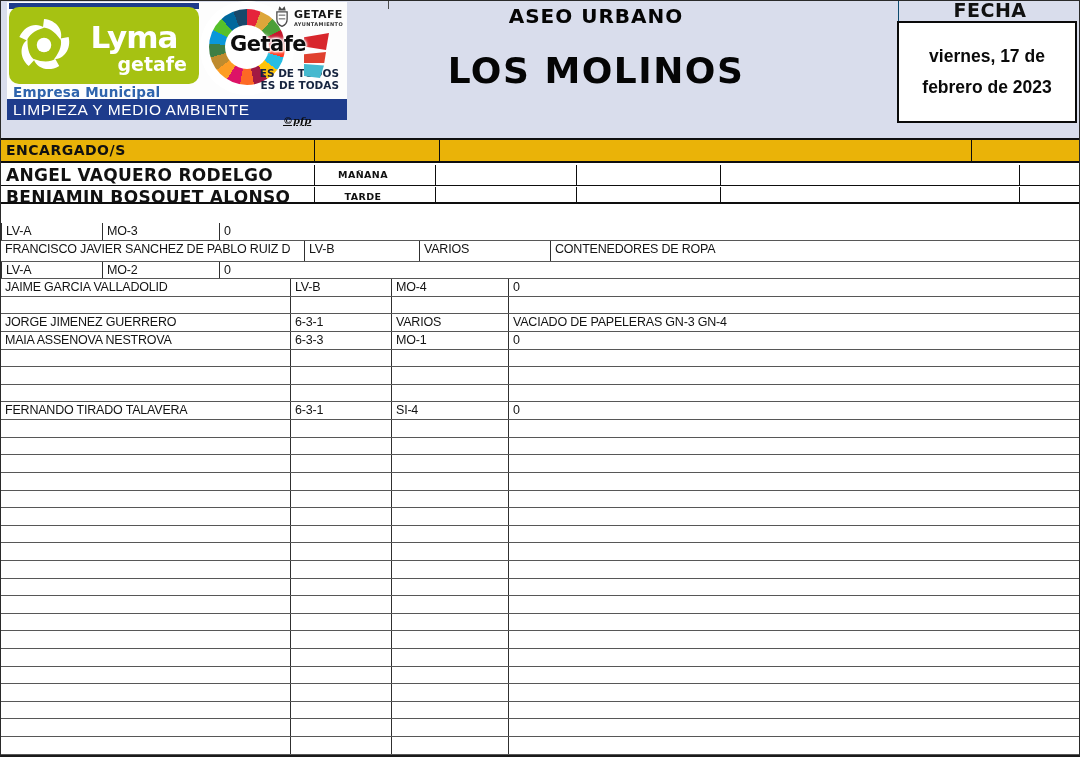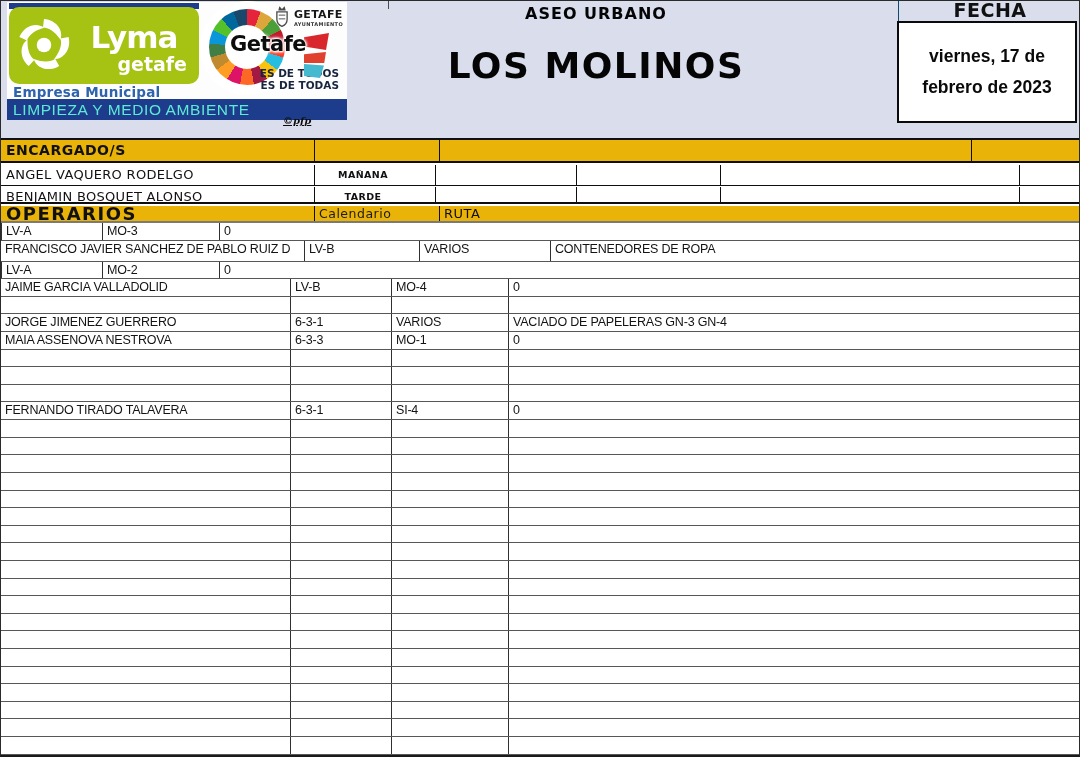--- a/index.html
+++ b/index.html
@@ -27,42 +27,42 @@
     text-shadow:0 0 3px #fff,0 0 3px #fff,0 0 5px #fff,1px 1px 2px #fff,-1px -1px 2px #fff;}
   .shape{position:absolute;z-index:2;}
   .sh1{left:297px;top:31px;width:25px;height:17px;background:#d8262c;clip-path:polygon(0 25%,100% 0,88% 100%,0 80%);}
   .sh2{left:297px;top:50px;width:22px;height:11px;background:#e0402e;clip-path:polygon(0 20%,100% 0,92% 100%,0 100%);}
   .sh3{left:297px;top:62px;width:20px;height:14px;background:#45b9cf;clip-path:polygon(0 0,100% 10%,80% 100%,0 85%);}
   .crest{position:absolute;left:266px;top:1px;width:18px;height:28px;}
   .ayto-name{position:absolute;left:287px;top:6px;font-family:"DejaVu Sans",sans-serif;font-weight:bold;font-size:11px;color:#161616;letter-spacing:0.3px;}
   .ayto-sub{position:absolute;left:287px;top:19px;font-family:"DejaVu Sans",sans-serif;font-weight:bold;font-size:5px;color:#333;letter-spacing:0.4px;}
   .slogan{position:absolute;left:246px;top:66px;width:86px;text-align:right;font-family:"DejaVu Sans",sans-serif;font-weight:bold;font-size:10.5px;line-height:11.5px;color:#16243f;}
   .empresa{position:absolute;left:6px;top:82px;font-family:"DejaVu Sans",sans-serif;font-weight:bold;font-size:13.5px;color:#2f64ad;letter-spacing:0.2px;}
-  .lyma-bar{position:absolute;left:0px;top:97px;width:340px;height:21px;background:#1e3c8c;color:#5eead4;
+  .lyma-bar{position:absolute;left:0px;top:97px;width:340px;height:21px;background:#1e3c8c;color:#ffffff;
     font-family:"Liberation Sans",sans-serif;font-size:15.5px;letter-spacing:0.6px;line-height:21px;padding-left:6px;box-sizing:border-box;}
   .credit{position:absolute;left:282px;top:114px;font-family:"DejaVu Serif",serif;font-style:italic;font-weight:bold;font-size:10px;color:#0c0c0c;text-decoration:underline;}
   .center-titles{position:absolute;left:330px;top:0;width:530px;text-align:center;}
-  .aseo{margin-top:3px;font-family:"DejaVu Sans",sans-serif;font-weight:bold;font-size:16px;letter-spacing:1px;color:#050505;}
+  .aseo{margin-top:3px;font-family:"DejaVu Sans",sans-serif;font-weight:bold;font-size:20px;letter-spacing:1px;color:#050505;}
   .zona{margin-top:22px;font-family:"DejaVu Sans",sans-serif;font-weight:bold;font-size:36px;letter-spacing:1.5px;color:#050505;}
   .fecha-cell{position:absolute;left:897px;top:0;width:183px;height:20px;border-left:1px solid #0c4a6e;box-sizing:border-box;
     text-align:center;font-family:"DejaVu Sans",sans-serif;font-weight:bold;font-size:19px;line-height:19px;letter-spacing:0.5px;}
   .date-box{position:absolute;left:896px;top:20px;width:180px;height:102px;background:#fff;border:2px solid #0a0a0a;box-sizing:border-box;
     display:flex;flex-direction:column;justify-content:center;align-items:center;
     font-family:"Liberation Sans",sans-serif;font-weight:bold;font-size:17.5px;line-height:31px;color:#0a0a0a;}
   
   .enc-row{position:absolute;left:0;width:1080px;display:flex;box-sizing:border-box;background:#fff;}
   .blue{background:#eab308;}
   .enc-hdr{top:139px;height:23px;border-bottom:2px solid #0e0e0e;}
   .enc-r1{top:164px;height:21px;border-bottom:1px solid #0e0e0e;}
   .enc-r2{top:186px;height:17px;border-bottom:2px solid #0e0e0e;}
   .op-hdr{top:205px;height:17px;border-bottom:2px solid #7a7a7a;}
   .cell{box-sizing:border-box;overflow:hidden;white-space:nowrap;}
   .bl{border-left:1px solid #0e0e0e;margin-left:24px;}
   .enc-title{width:289px;font-family:"DejaVu Sans",sans-serif;font-weight:bold;font-size:14px;letter-spacing:0.5px;line-height:21px;padding-left:5px;}
-  .enc-name{width:289px;font-family:"DejaVu Sans",sans-serif;font-weight:normal;font-size:13px;letter-spacing:0.3px;line-height:20px;padding-left:5px;}
+  .enc-name{width:289px;font-family:"DejaVu Sans",sans-serif;font-weight:bold;font-size:17px;letter-spacing:0.3px;line-height:20px;padding-left:5px;}
   .shift{width:97px;text-align:center;font-family:"DejaVu Sans",sans-serif;font-weight:bold;font-size:9.5px;line-height:19px;letter-spacing:0.4px;}
   .w101{width:101px;} .w117{width:117px;} .w120{width:120px;} .w275{width:275px;} .w508{width:508px;} .grow{flex:1;}
   .op-title{width:289px;font-family:"DejaVu Sans",sans-serif;font-weight:bold;font-size:18px;letter-spacing:1.5px;line-height:16px;padding-left:5px;}
   .cal-label{width:101px;font-family:"DejaVu Sans",sans-serif;font-size:12.5px;letter-spacing:0.5px;line-height:16px;padding-left:4px;color:#1c1c1c;}
   .ruta-label{flex:1;font-family:"DejaVu Sans",sans-serif;font-size:13px;letter-spacing:0.5px;line-height:16px;padding-left:4px;color:#101010;}
   
   #rows{position:absolute;left:0;top:222px;width:1080px;}
   .op-row{display:flex;height:17.62px;border-bottom:1px solid #575757;box-sizing:border-box;background:#fff;}
   .op-row:nth-child(2){height:21px;gap:14px;}
   .op-row .cell{font-family:"Liberation Sans",sans-serif;font-size:12.5px;letter-spacing:-0.2px;padding:1px 0 0 4px;color:#131313;}
@@ -151,25 +151,20 @@
 
   <div class="enc-row enc-r2">
     <div class="cell enc-name">BENJAMIN BOSQUET ALONSO</div>
     <div class="cell shift bl">TARDE</div>
     <div class="cell w117 bl"></div>
     <div class="cell w120 bl"></div>
     <div class="cell w275 bl"></div>
     <div class="cell grow bl"></div>
   </div>
 
-  <div class="enc-row op-hdr blue">
-    <div class="cell op-title">OPERARIOS</div>
-    <div class="cell cal-label bl">Calendario</div>
-    <div class="cell ruta-label bl">RUTA</div>
-  </div>
 
   <div id="rows">
       <div class="op-row">
         <div class="cell dc2">LV-A</div>
         <div class="cell dc3">MO-3</div>
         <div class="cell dc4">0</div>
       </div>
       <div class="op-row">
         <div class="cell dc1">FRANCISCO JAVIER SANCHEZ DE PABLO RUIZ D</div>
         <div class="cell dc2">LV-B</div>

